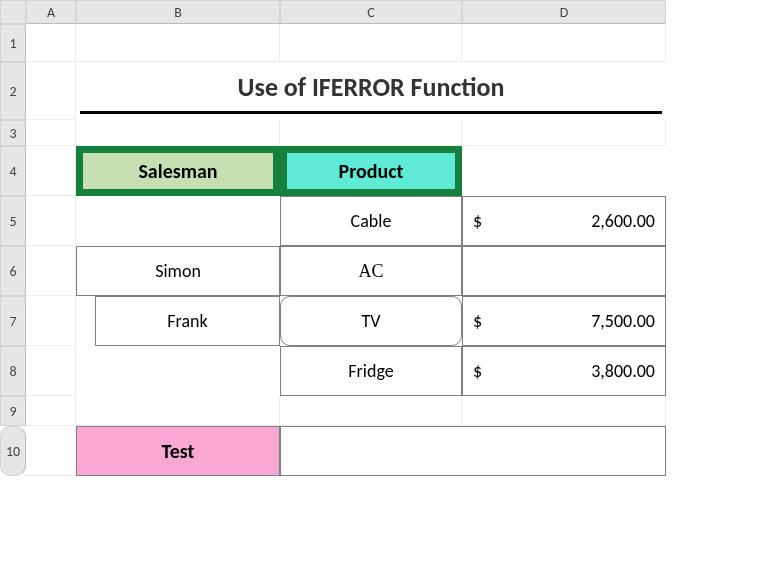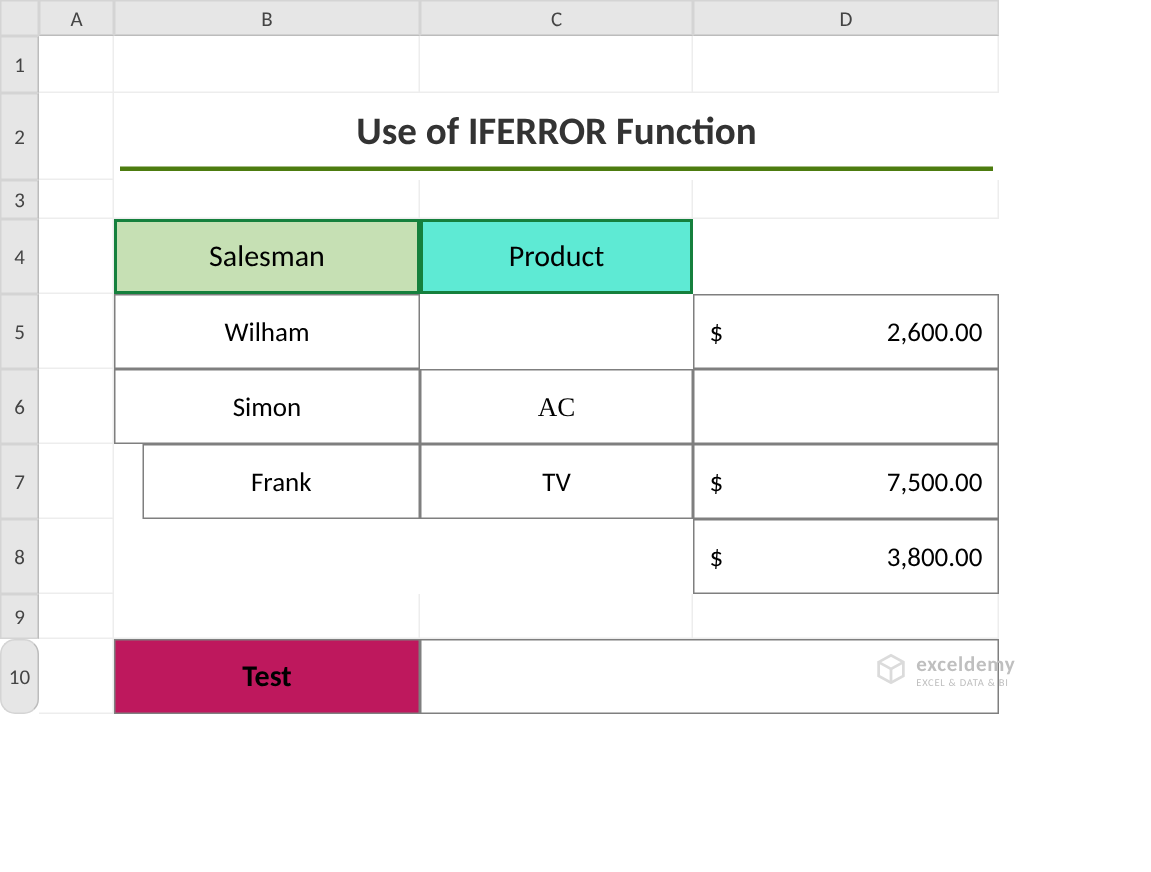--- a/index.html
+++ b/index.html
@@ -32,50 +32,50 @@
   }
   .title {
     grid-column: 3 / span 3;
     grid-row: 3;
     font-size: 26px;
     font-weight: bold;
     color: #333;
     display: flex;
     align-items: center;
     justify-content: center;
-    border-bottom: 3px solid #4d7c0f;
+    border-bottom: 3px solid #000000;
     margin: 0 4px 6px 4px;
     background: #fff;
   }
   .tbl-hdr {
-    font-weight: normal;
+    font-weight: bold;
     font-size: 20px;
     display: flex;
     align-items: center;
     justify-content: center;
-    border: 2px solid #15803d;
+    border: 7px solid #15803d;
   }
   .hdr-b { background: #c6e0b4; grid-column: 3; grid-row: 5; }
   .hdr-c { background: #5eead4; grid-column: 4; grid-row: 5; }
   .hdr-d { background: #f8cbad; grid-column: 5; grid-row: 5; }
   .tcell {
     font-size: 18px;
     display: flex;
     align-items: center;
     justify-content: center;
     border: 1px solid #7f7f7f;
     background: #fff;
   }
   .money {
     justify-content: space-between;
     padding: 0 10px 0 10px;
   }
   .test-label {
     grid-column: 3; grid-row: 11;
-    background: #be185d;
+    background: #f9a8d4;
     border: 1px solid #7f7f7f;
     font-weight: bold;
     font-size: 20px;
     display: flex; align-items: center; justify-content: center;
   }
   .test-val {
     border: 1px solid #7f7f7f;
     background: #fff;
   }
   .watermark {
@@ -133,57 +133,47 @@
 
   <div class="title">Use of IFERROR Function</div>
 
   <div class="cell" style="grid-column:3;grid-row:4;"></div>
   <div class="cell" style="grid-column:4;grid-row:4;"></div>
   <div class="cell" style="grid-column:5;grid-row:4;"></div>
 
   <div class="tbl-hdr hdr-b">Salesman</div>
   <div class="tbl-hdr hdr-c">Product</div>
 
-  <div class="tcell" style="grid-column:3;grid-row:6;">Wilham</div>
+  <div class="tcell" style="grid-column:4;grid-row:6;">Cable</div>
   <div class="tcell money" style="grid-column:5;grid-row:6;">
     <span>$</span>
     <span>2,600.00</span>
   </div>
 
   <div class="tcell" style="grid-column:3;grid-row:7;">Simon</div>
   <div class="tcell" style="grid-column:4;grid-row:7;font-family:Liberation Serif, serif;">AC</div>
   <div class="tcell money" style="grid-column:5;grid-row:7;">
     <span></span>
     <span></span>
   </div>
 
   <div class="tcell" style="grid-column:3;grid-row:8;margin-left:19px;">Frank</div>
-  <div class="tcell" style="grid-column:4;grid-row:8;">TV</div>
+  <div class="tcell" style="grid-column:4;grid-row:8;border-radius:10px;">TV</div>
   <div class="tcell money" style="grid-column:5;grid-row:8;">
     <span>$</span>
     <span>7,500.00</span>
   </div>
 
+  <div class="tcell" style="grid-column:4;grid-row:9;">Fridge</div>
   <div class="tcell money" style="grid-column:5;grid-row:9;">
     <span>$</span>
     <span>3,800.00</span>
   </div>
 
   <div class="cell" style="grid-column:3;grid-row:10;"></div>
   <div class="cell" style="grid-column:4;grid-row:10;"></div>
   <div class="cell" style="grid-column:5;grid-row:10;"></div>
 
   <div class="test-label">Test</div>
   <div class="test-val" style="grid-column:4/span 2;grid-row:11;"></div>
 
-  <div class="watermark">
-    <svg width="22" height="22" viewBox="0 0 24 24" fill="none" stroke="#bfbfbf" stroke-width="2">
-      <path d="M3 7 L12 2 L21 7 L21 17 L12 22 L3 17 Z"></path>
-      <path d="M3 7 L12 12 L21 7"></path>
-      <path d="M12 12 L12 22"></path>
-    </svg>
-    <span>
-      <span class="wm-main">exceldemy</span>
-      <span class="wm-sub">EXCEL &amp; DATA &amp; BI</span>
-    </span>
-  </div>
 
 </div>
 
 </body></html>

